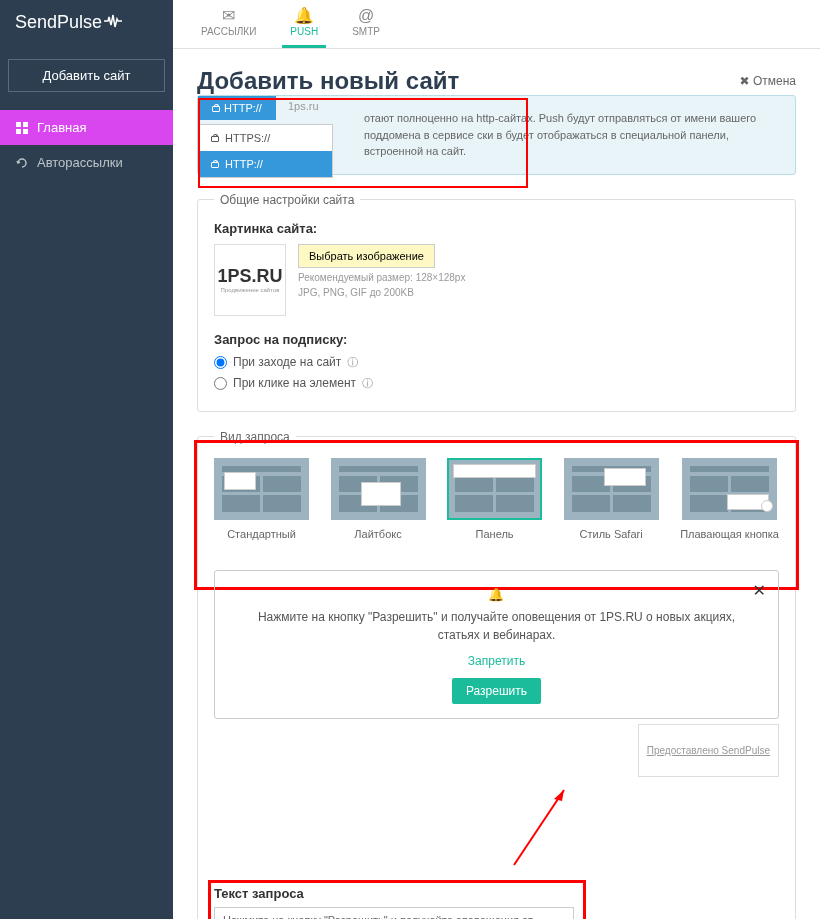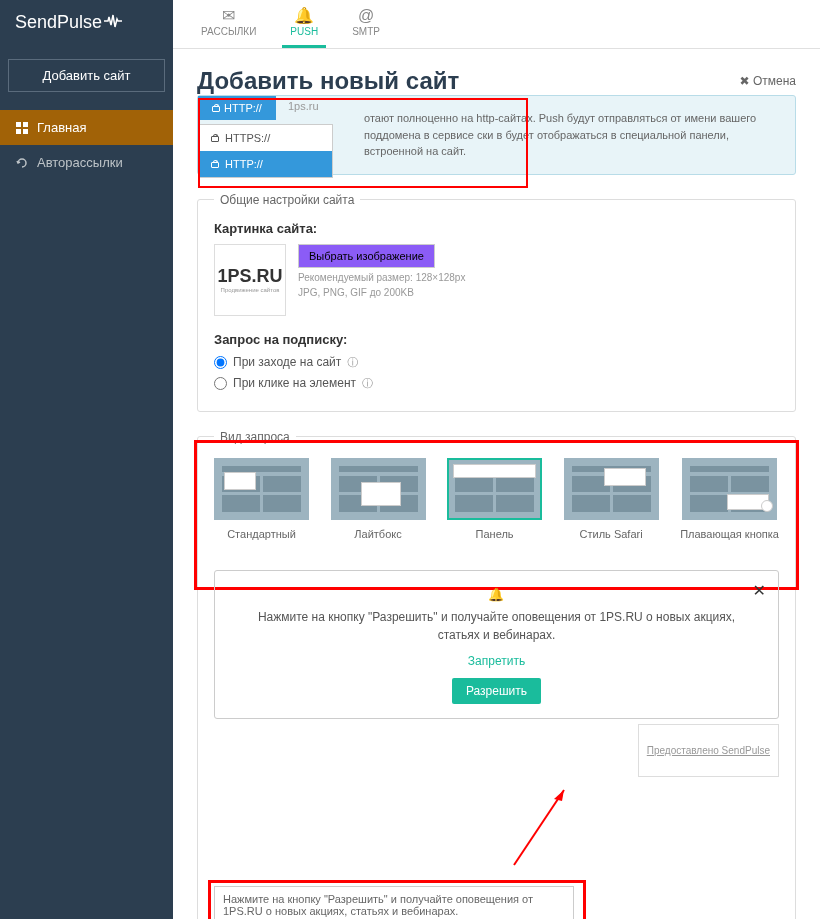--- a/index.html
+++ b/index.html
@@ -3,21 +3,21 @@
 <meta charset="utf-8">
 <style>
 * { box-sizing: border-box; margin: 0; padding: 0; }
 body { font-family: Arial, sans-serif; font-size: 13px; color: #333; background: #fff; width: 820px; }
 .app { display: flex; min-height: 919px; }
 .sidebar { width: 173px; background: #2c3e50; color: #fff; flex-shrink: 0; }
 .logo { padding: 12px 15px; font-size: 18px; font-weight: 300; display: flex; align-items: center; }
 .logo-pulse { display: inline-block; margin-left: 2px; }
 .add-site-btn { margin: 14px 8px 18px; padding: 8px 10px; border: 1px solid #5a6b7c; color: #fff; text-align: center; font-size: 13px; cursor: pointer; background: transparent; }
 .nav-item { padding: 10px 15px; display: flex; align-items: center; gap: 8px; color: #bdc3c7; cursor: pointer; font-size: 13px; }
-.nav-item.active { background: #a16207; color: #fff; }
+.nav-item.active { background: #d946ef; color: #fff; }
 .nav-icon { width: 14px; height: 12px; display: inline-flex; align-items: center; justify-content: center; }
 .main { flex: 1; background: #fff; }
 .topnav { display: flex; gap: 18px; padding: 4px 20px 0; border-bottom: 1px solid #e0e0e0; }
 .topnav-item { display: flex; flex-direction: column; align-items: center; padding: 4px 8px 8px; color: #888; font-size: 10px; cursor: pointer; gap: 2px; }
 .topnav-item.active { color: #1abc9c; border-bottom: 3px solid #1abc9c; }
 .topnav-ico { font-size: 16px; line-height: 1; }
 .content { padding: 18px 24px; }
 .page-head { display: flex; justify-content: space-between; align-items: center; }
 .page-title { font-size: 24px; font-weight: bold; color: #2c3e50; }
 .cancel-link { color: #666; font-size: 12px; cursor: pointer; }
@@ -32,21 +32,21 @@
 .red-annot-1 { position: absolute; top: 2px; left: 0; width: 330px; height: 90px; border: 2px solid red; pointer-events: none; z-index: 10; }
 fieldset { border: 1px solid #ddd; border-radius: 3px; padding: 14px 16px; margin-bottom: 18px; position: relative; }
 legend { padding: 0 6px; font-size: 12px; color: #666; }
 .img-label { font-weight: bold; font-size: 13px; margin-bottom: 8px; }
 .img-row { display: flex; gap: 12px; align-items: flex-start; }
 .img-preview { width: 72px; height: 72px; border: 1px solid #ddd; display: flex; align-items: center; justify-content: center; font-size: 9px; text-align: center; flex-direction: column; }
 .img-preview .big { font-size: 18px; font-weight: bold; color: #c0392b; }
 .img-preview .big span { color: #333; }
 .img-preview .small { font-size: 6px; color: #999; }
 .img-controls { display: flex; flex-direction: column; gap: 4px; }
-.select-img-btn { padding: 5px 10px; border: 1px solid #ccc; background: #8b5cf6; font-size: 11px; cursor: pointer; width: fit-content; }
+.select-img-btn { padding: 5px 10px; border: 1px solid #ccc; background: #fef9c3; font-size: 11px; cursor: pointer; width: fit-content; }
 .img-hint { font-size: 10px; color: #999; }
 .sub-label { font-weight: bold; font-size: 13px; margin: 16px 0 8px; }
 .radio-row { display: flex; align-items: center; gap: 6px; margin: 6px 0; font-size: 12px; color: #555; }
 .info-ico { color: #999; font-size: 11px; }
 .req-types { display: flex; gap: 20px; justify-content: space-between; }
 .req-type { display: flex; flex-direction: column; align-items: center; gap: 8px; cursor: pointer; }
 .req-thumb { width: 95px; height: 62px; background: #9db4c0; border: 2px solid transparent; position: relative; padding: 6px; }
 .req-thumb.selected { border: 2px solid #1abc9c; }
 .req-thumb::before { content: ""; position: absolute; top: 6px; left: 6px; right: 6px; height: 6px; background: #7a93a0; }
 .thumb-lines { position: absolute; top: 16px; left: 6px; right: 6px; bottom: 6px; display: grid; grid-template-columns: 1fr 1fr; gap: 3px; }
@@ -271,20 +271,21 @@
         <div class="provided-by">Предоставлено SendPulse</div>
         <div class="clear"></div>
 
         <svg class="arrow-svg" width="260" height="90">
           <line x1="250" y1="5" x2="200" y2="80" stroke="red" stroke-width="2"></line>
           <polygon points="250,5 240,14 248,16" fill="red"></polygon>
         </svg>
 
         <div class="text-req-block">
           <div class="red-annot-3"></div>
+          <div class="text-req-label">Текст запроса</div>
           <textarea class="text-req-area" style="">Нажмите на кнопку "Разрешить" и получайте оповещения от 1PS.RU о новых акциях, статьях и вебинарах.</textarea>
         </div>
 
         
 
         
       </fieldset>
     </div>
   </div>
 </div>

